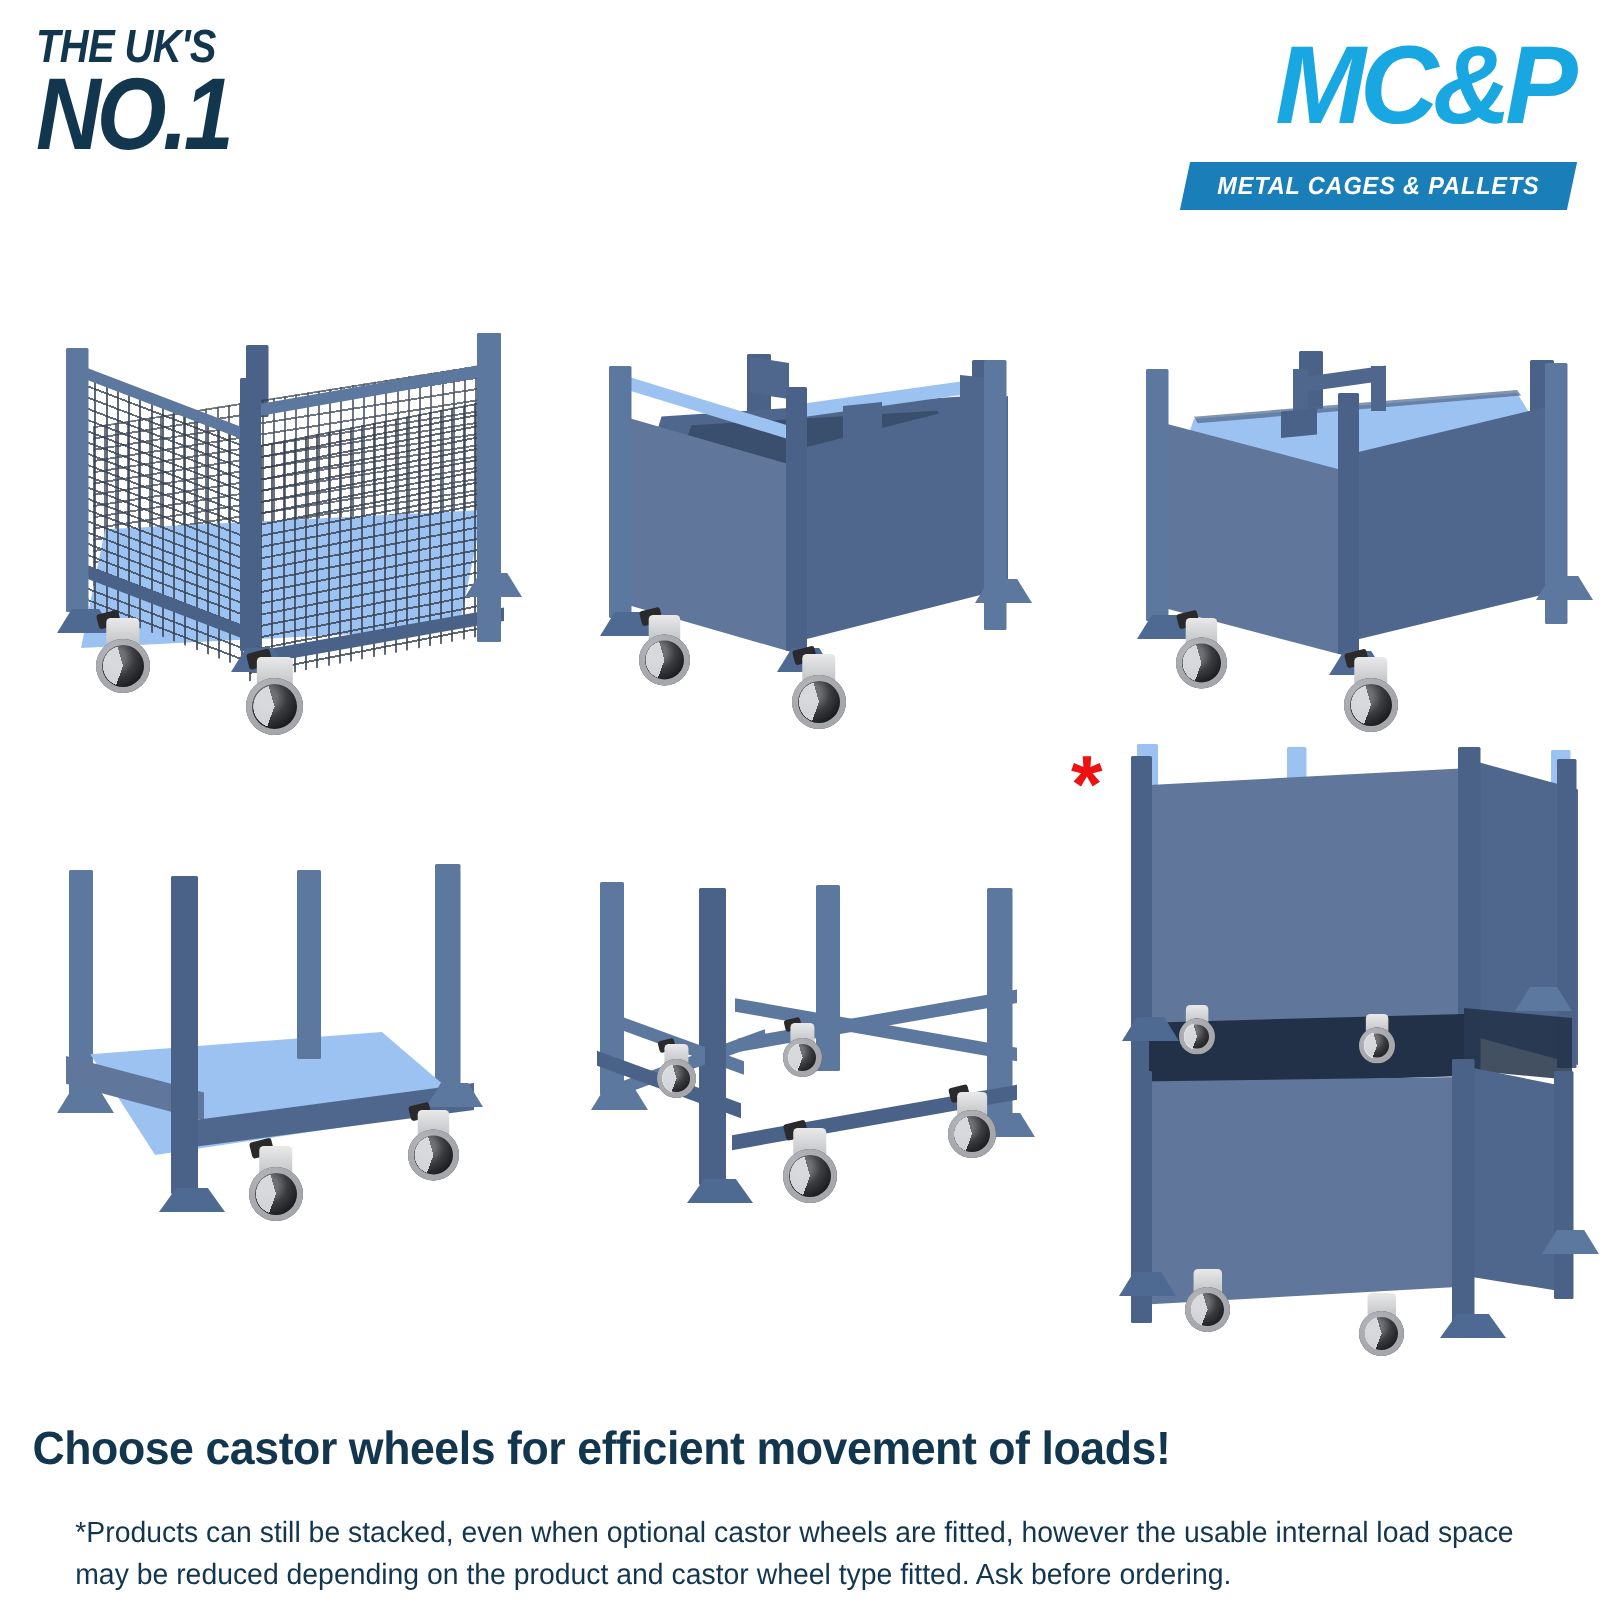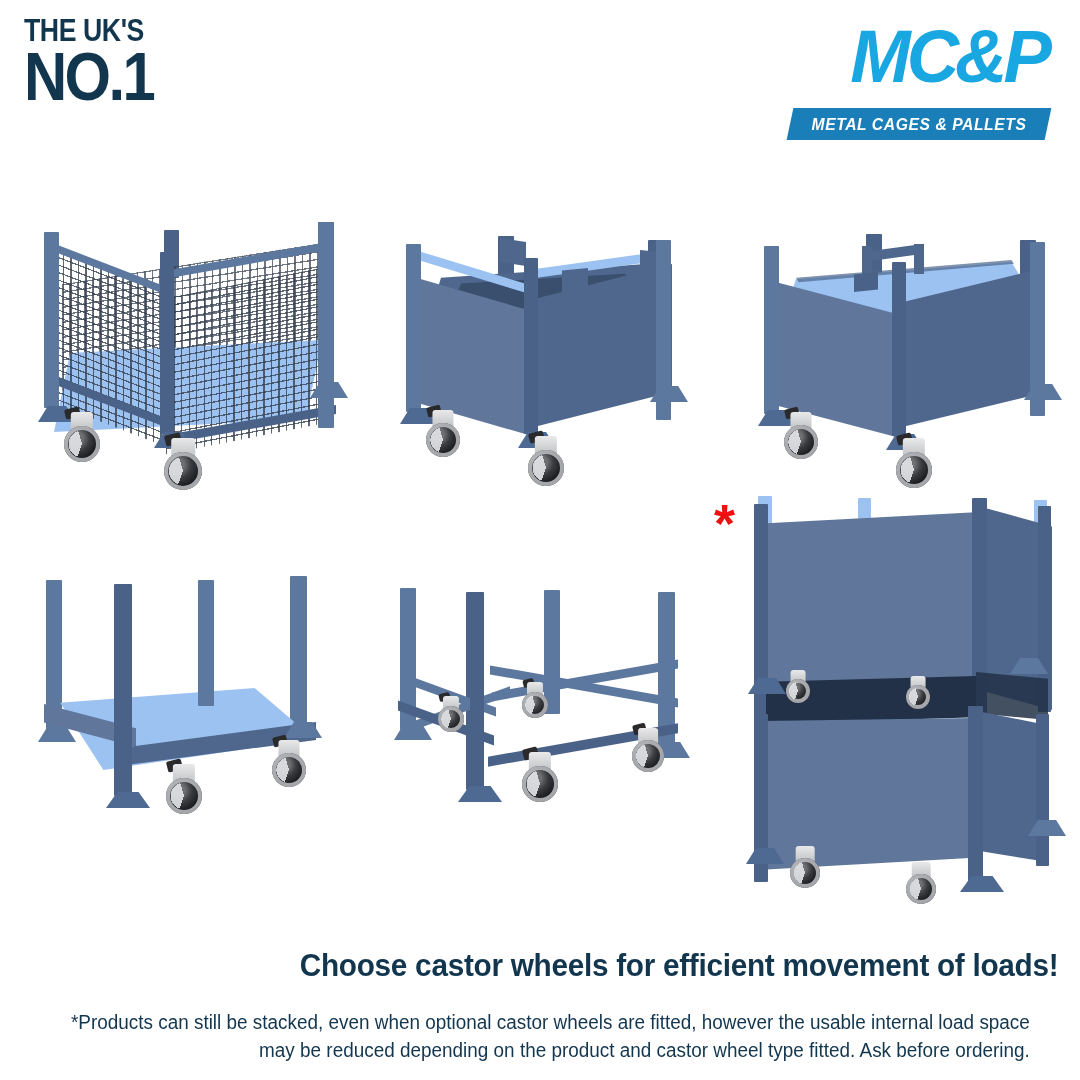--- a/index.html
+++ b/index.html
@@ -5,21 +5,21 @@
   html,body{margin:0;padding:0;}
   body{
     width:1080px;height:1080px;background:#ffffff;
     font-family:"Liberation Sans", sans-serif;
     overflow:hidden;position:relative;
   }
   .page{position:relative;width:1080px;height:1080px;background:#fff;}
 
   
   .header{position:absolute;left:0;top:0;width:1080px;height:165px;}
-  .headline{position:absolute;left:24px;top:18px;display:flex;align-items:center;gap:5px;}
+  .headline{position:absolute;left:24px;top:18px;display:flex;align-items:center;gap:5px;font-style:italic;}
   .hl-left{display:flex;flex-direction:column;align-items:flex-start;line-height:0.86;}
   .hl-theuks{
     font-size:31px;font-weight:bold;color:#13364f;letter-spacing:-0.5px;
     transform:scaleX(0.86);transform-origin:left center;white-space:nowrap;
     font-family:"Liberation Sans", sans-serif;
   }
   .hl-no1{
     font-size:68px;font-weight:bold;color:#13364f;letter-spacing:-3px;
     transform:scaleX(0.88);transform-origin:left top;white-space:nowrap;margin-top:2px;
   }
@@ -116,21 +116,21 @@
     -webkit-mask:radial-gradient(circle, #000 0 52%, transparent 53%);
             mask:radial-gradient(circle, #000 0 52%, transparent 53%);
   }
 
   .asterisk{
     position:absolute;color:#ee1111;font-size:54px;font-weight:bold;line-height:1;
     font-family:"Liberation Sans", sans-serif;
   }
 
   
-  .footer{position:absolute;left:0;top:930px;width:1080px;height:150px;text-align:right;}
+  .footer{position:absolute;left:0;top:930px;width:1080px;height:150px;text-align:left;}
   .tagline{
     margin-top:18px;font-size:31px;font-weight:bold;color:#13364f;
     letter-spacing:-0.3px;transform:scaleX(0.96);
   }
   .disclaimer{
     margin:0 auto;margin-top:24px;width:1010px;
     font-size:19.5px;color:#13364f;line-height:1.45;
     transform:scaleX(0.97);
   }
 </style>

